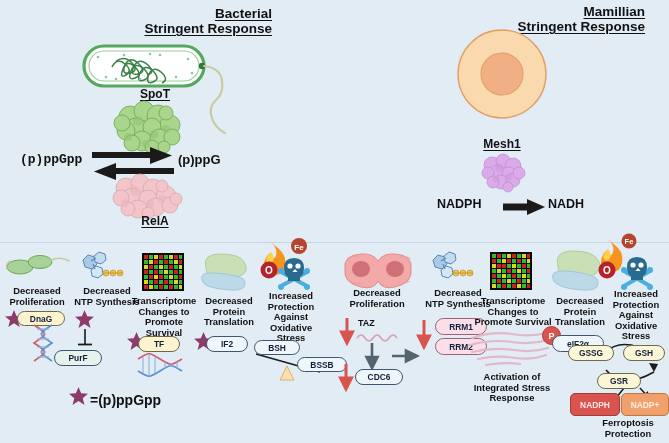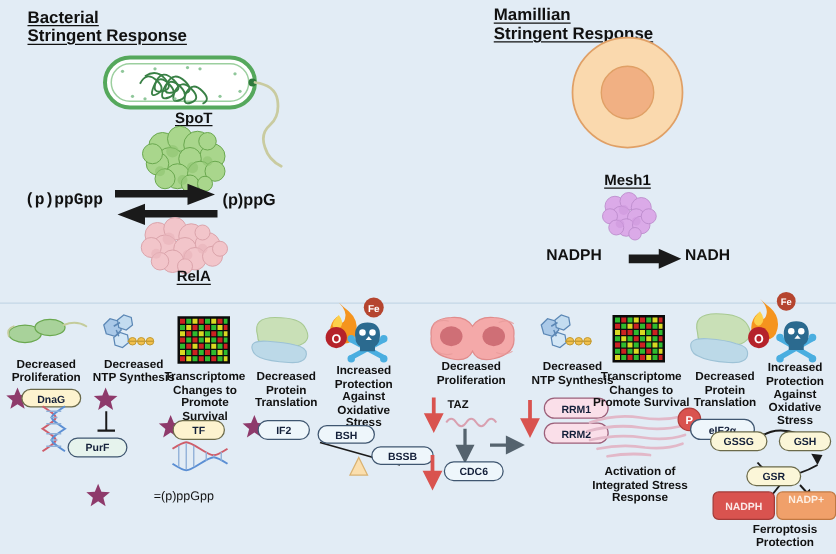--- a/index.html
+++ b/index.html
@@ -6,21 +6,21 @@
   body{
     width:669px;height:443px;overflow:hidden;
     background:#e2ecf5;
     font-family:"Liberation Sans", sans-serif;
     color:#111;
     position:relative;
   }
   #root{position:absolute;left:0;top:0;width:669px;height:443px;}
   .abs{position:absolute;}
   .ttl{
-    font-weight:bold;font-size:13.5px;text-align:left;
+    font-weight:bold;font-size:13.5px;text-align:right;
     text-decoration:underline;text-underline-offset:2px;line-height:15px;
     letter-spacing:0px;
   }
   .hdr-sub{font-weight:bold;font-size:12px;text-decoration:underline;text-underline-offset:2px;text-align:center;}
   .cap{
     font-weight:bold;font-size:9.4px;line-height:10.6px;text-align:center;color:#111;
   }
   .chem{font-weight:bold;font-size:13px;white-space:nowrap;}
   .pill{
     border-radius:999px;border:1.2px solid #3a4a63;
@@ -34,27 +34,27 @@
   .pill-pink{background:#fadfe9;border-color:#9c5f79;}
   .pill-cream{background:#fbf6d8;border-color:#6b6a4a;}
   .box-red{
     background:#d9534f;border:1.2px solid #a33b38;border-radius:5px;
     color:#fbe9e8;font-weight:bold;font-size:8.4px;
     display:flex;align-items:center;justify-content:center;
   }
   .box-orange{
     background:#f0a06a;border:1.2px solid #c07842;border-radius:5px;
     color:#fdeee2;font-weight:bold;font-size:8.4px;
-    display:flex;justify-content:center;
+    display:flex;align-items:center;justify-content:center;
   }
   .badge{
     border-radius:50%;display:flex;align-items:center;justify-content:center;
     font-weight:bold;color:#fff;
   }
-  .legend-txt{font-size:10px;font-weight:normal;margin-left:33px;}
+  .legend-txt{font-size:14px;font-weight:bold;}
   svg{display:block;overflow:visible;}
 </style>
 </head>
 <body>
 
 <div id="root">
 
   <div class="abs ttl" style="left:22px;top:6px;width:250px;">
     <div>Bacterial</div>
     <div>Stringent Response</div>

